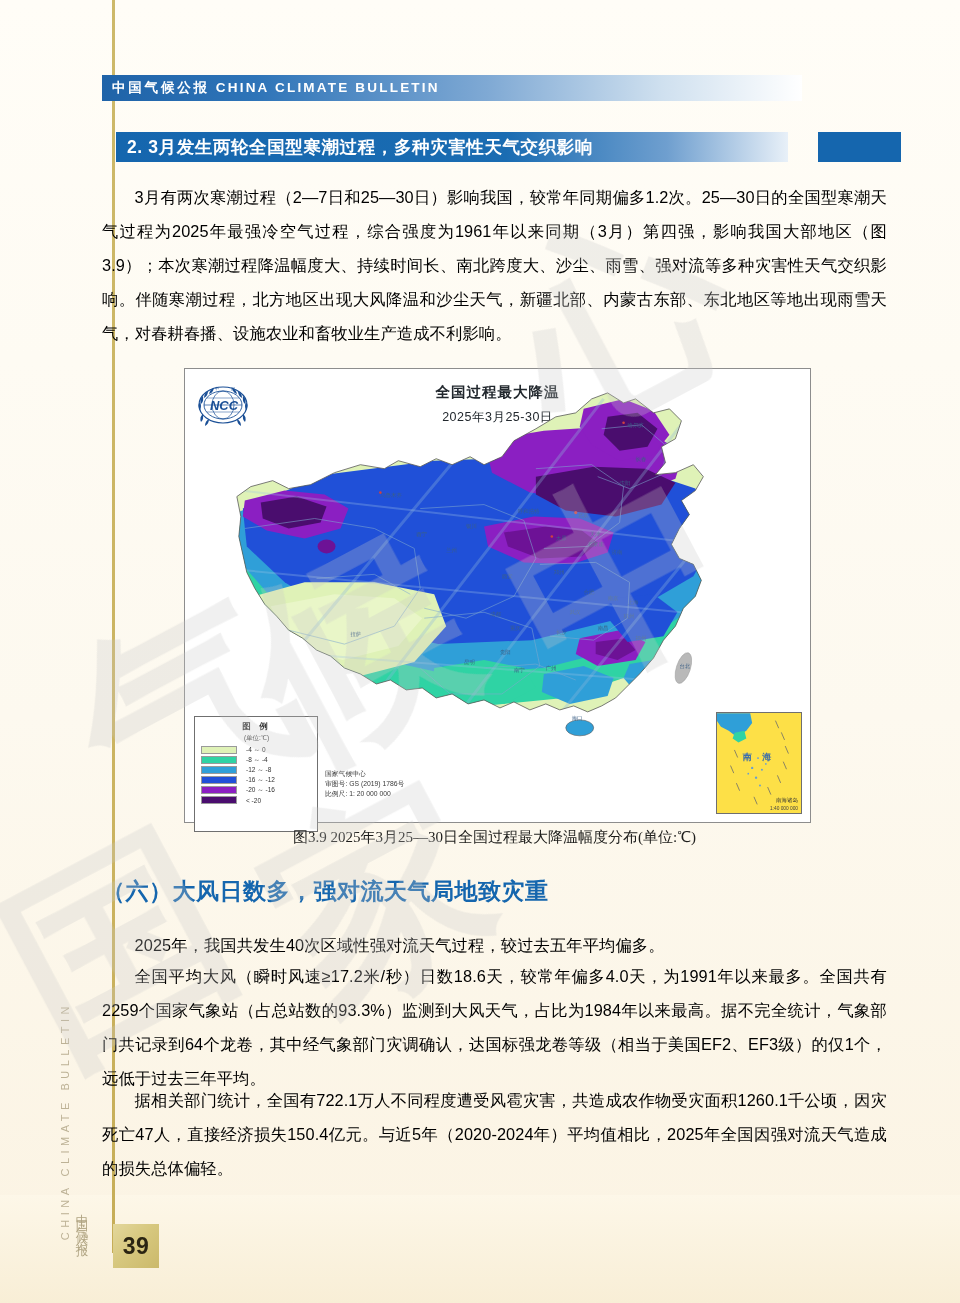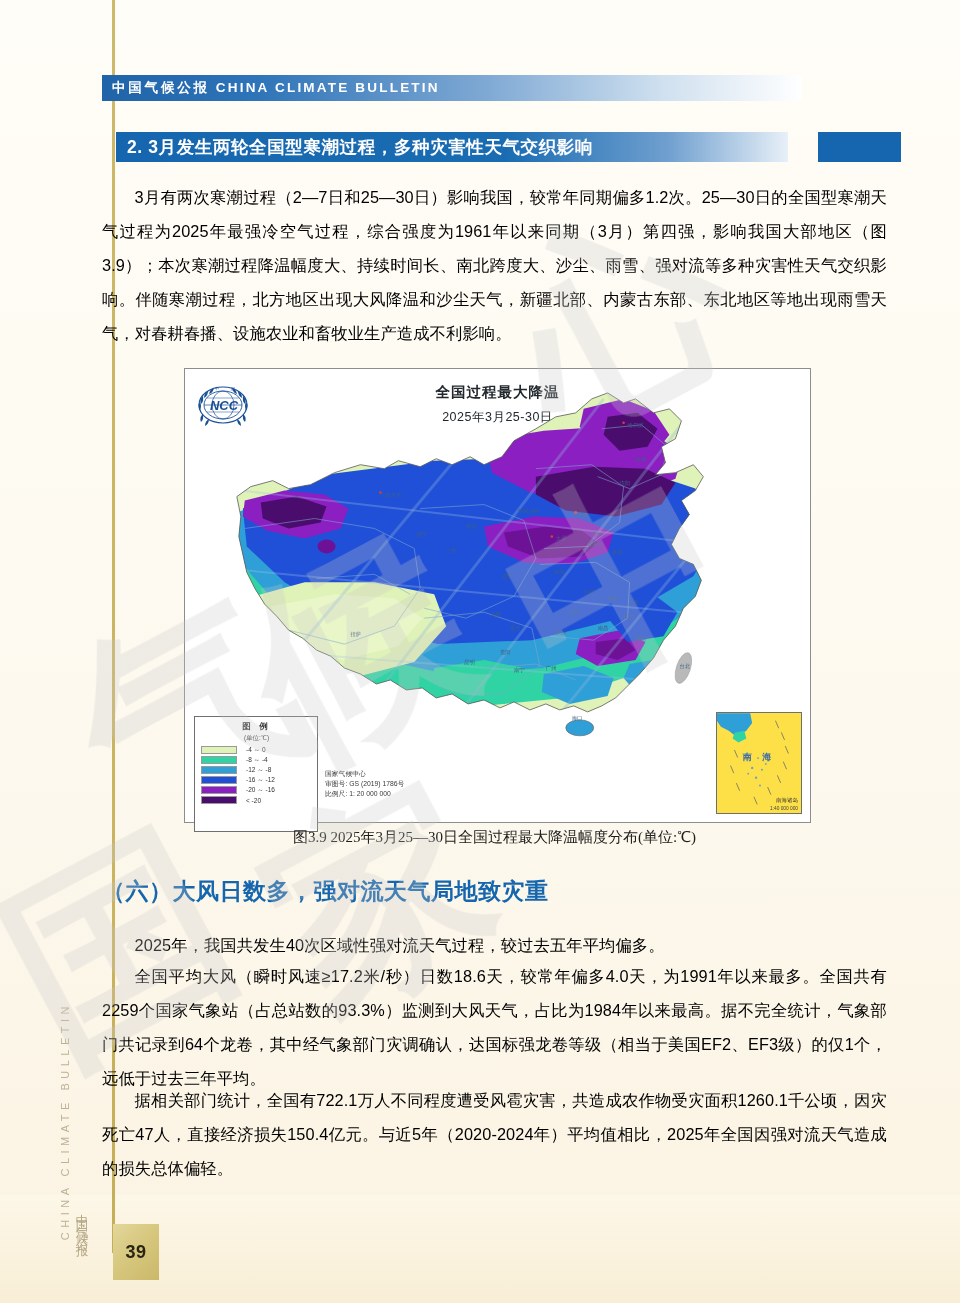--- a/index.html
+++ b/index.html
@@ -40,23 +40,23 @@
     white-space:nowrap;
     color:#b7ac8c;
   }
   .v-text.cn{ font-size:12.5px; letter-spacing:6px; color:#b0a482; }
   .v-text.en{ font-size:11px; letter-spacing:4.5px; color:#bdb296;
               text-orientation:sideways; transform:rotate(180deg);
               font-family:"Liberation Sans", sans-serif; }
 
   .page-num{
     position:absolute; left:113px; top:1224px;
-    width:46px; height:56px;
+    width:46px; height:44px;
     background:linear-gradient(135deg,#e3d79c 0%,#d7c87f 45%,#cbb96a 100%);
-    color:#2a2412; font-size:18px; font-weight:bold;
+    color:#2a2412; font-size:23px; font-weight:bold;
     display:flex; align-items:center; justify-content:center;
     letter-spacing:.5px;
     text-align:center;
   }
 
   
   .content{
     position:absolute; left:88px; top:0; width:810px; height:1303px;
   }
 

